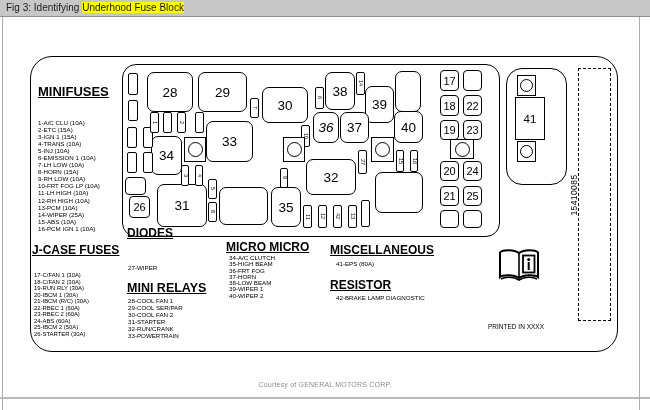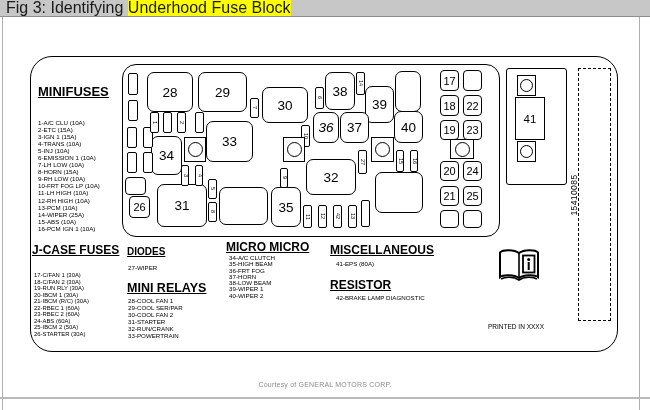--- a/index.html
+++ b/index.html
@@ -1,21 +1,21 @@
 <!DOCTYPE html>
 <html><head>
 <meta charset="utf-8">
 <style>
   html,body{margin:0;padding:0;background:#fff;}
   #stage{position:relative;width:650px;height:410px;background:#fff;overflow:hidden;
          font-family:"Liberation Sans",sans-serif;color:#000;}
   
   .titlebar{position:absolute;left:0;top:0;width:650px;height:17px;background:#c7c7c7;
             border-bottom:1px solid #8f8f8f;box-sizing:border-box;
-            font-size:16px;line-height:16px;padding-left:6px;color:#1a1a1a;white-space:pre;}
+            font-size:10px;line-height:16px;padding-left:6px;color:#1a1a1a;white-space:pre;}
   .titlebar .hl{background:#ffff00;}
   
   .edge{position:absolute;background:#adadad;}
   
   .figure-border{position:absolute;left:30px;top:56px;width:588px;height:296px;
                  border:1.6px solid #000;border-radius:22px;box-sizing:border-box;}
   
   .block-outline{position:absolute;left:122px;top:64px;width:378px;height:173px;
                  border:1.6px solid #000;border-radius:14px;box-sizing:border-box;}
   
@@ -24,39 +24,39 @@
         font-size:13.5px;color:#000;}
   .cell.sm{border-radius:4px;font-size:11px;border-width:1.4px;}
   .vfuse{position:absolute;border:1.3px solid #000;border-radius:2px;background:#fff;
          box-sizing:border-box;display:flex;align-items:center;justify-content:center;}
   .vfuse span{writing-mode:vertical-rl;font-size:5.5px;line-height:1;color:#000;}
   .post{position:absolute;border:1.4px solid #000;background:#fff;box-sizing:border-box;
         display:flex;align-items:center;justify-content:center;}
   .post .circ{width:13px;height:13px;border:1.4px solid #000;border-radius:50%;}
   
   .mega{position:absolute;left:506px;top:68px;width:61px;height:117px;
-        border:1.5px solid #000;border-radius:3px;box-sizing:border-box;}
+        border:1.5px solid #000;border-radius:16px;box-sizing:border-box;}
   .bolt{position:absolute;left:10px;width:19px;height:21px;border:1.3px solid #000;
         box-sizing:border-box;display:flex;align-items:center;justify-content:center;}
   .bolt .circ{width:11px;height:11px;border:1.3px solid #000;border-radius:50%;}
   .mega-label{position:absolute;left:8px;top:28px;width:30px;height:43px;border:1.5px solid #000;
         box-sizing:border-box;display:flex;align-items:center;justify-content:center;font-size:11.5px;}
   
   .dashed{position:absolute;left:578px;top:68px;width:33px;height:253px;
           border:1.5px dashed #000;box-sizing:border-box;}
   .partnum{position:absolute;left:544px;top:190px;width:60px;height:10px;
            transform:rotate(-90deg);font-size:8.5px;letter-spacing:.4px;text-align:center;}
   
   .sec-h{position:absolute;font-weight:bold;text-decoration:underline;color:#000;}
   .list{position:absolute;color:#000;font-weight:400;}
   .h-mini{left:38px;top:84px;font-size:13px;}
   .l-mini{left:38px;top:119px;font-size:6.2px;line-height:7.05px;}
   .h-jcase{left:32px;top:243px;font-size:12px;}
   .l-jcase{left:34px;top:272px;font-size:5.9px;line-height:6.5px;}
-  .h-diodes{left:127px;top:246px;font-size:10px;}
+  .h-diodes{left:127px;top:226px;font-size:12px;}
   .l-diodes{left:128px;top:265px;font-size:6.2px;line-height:6.9px;}
   .h-minir{left:127px;top:281px;font-size:12.5px;}
   .l-minir{left:128px;top:298px;font-size:6.2px;line-height:6.9px;}
   .h-micro{left:226px;top:240px;font-size:12px;}
   .l-micro{left:229px;top:255px;font-size:6.2px;line-height:6.3px;}
   .h-misc{left:330px;top:243px;font-size:12px;}
   .l-misc{left:336px;top:261px;font-size:6.2px;line-height:6.9px;}
   .h-res{left:330px;top:278px;font-size:12px;}
   .l-res{left:336px;top:295px;font-size:6.2px;line-height:6.9px;}
   .printed{position:absolute;left:488px;top:323px;font-size:6.5px;color:#000;}

